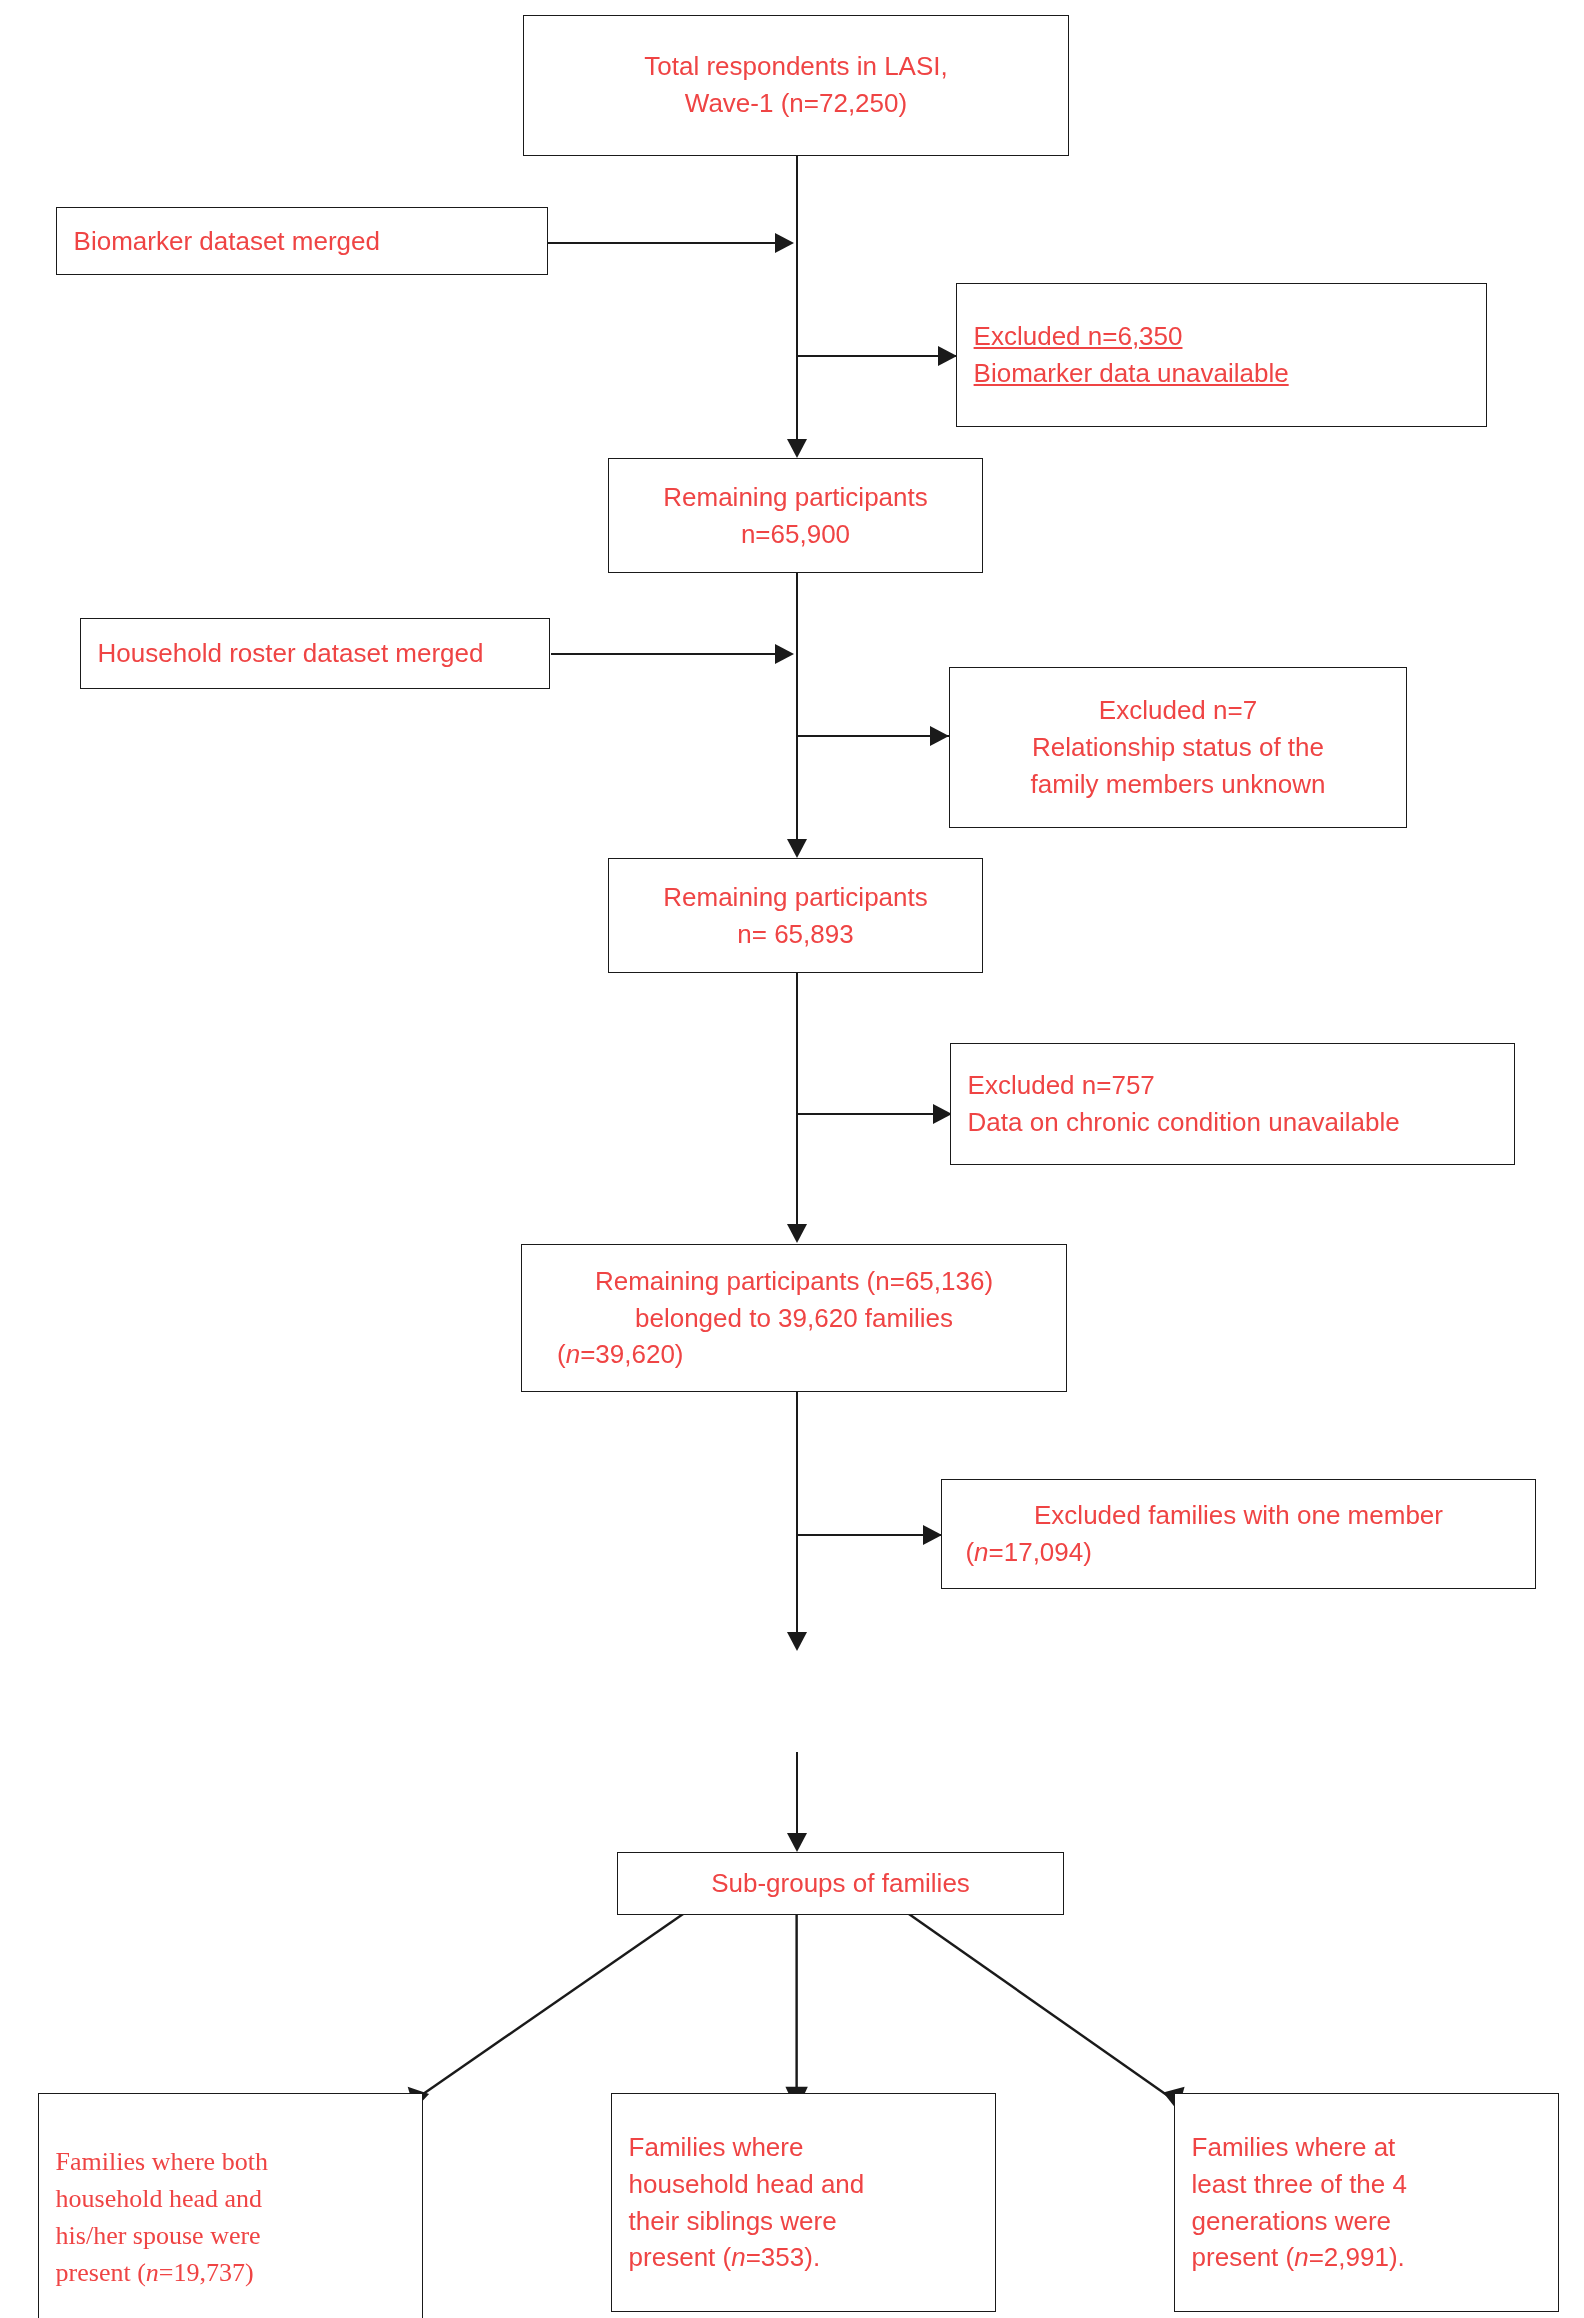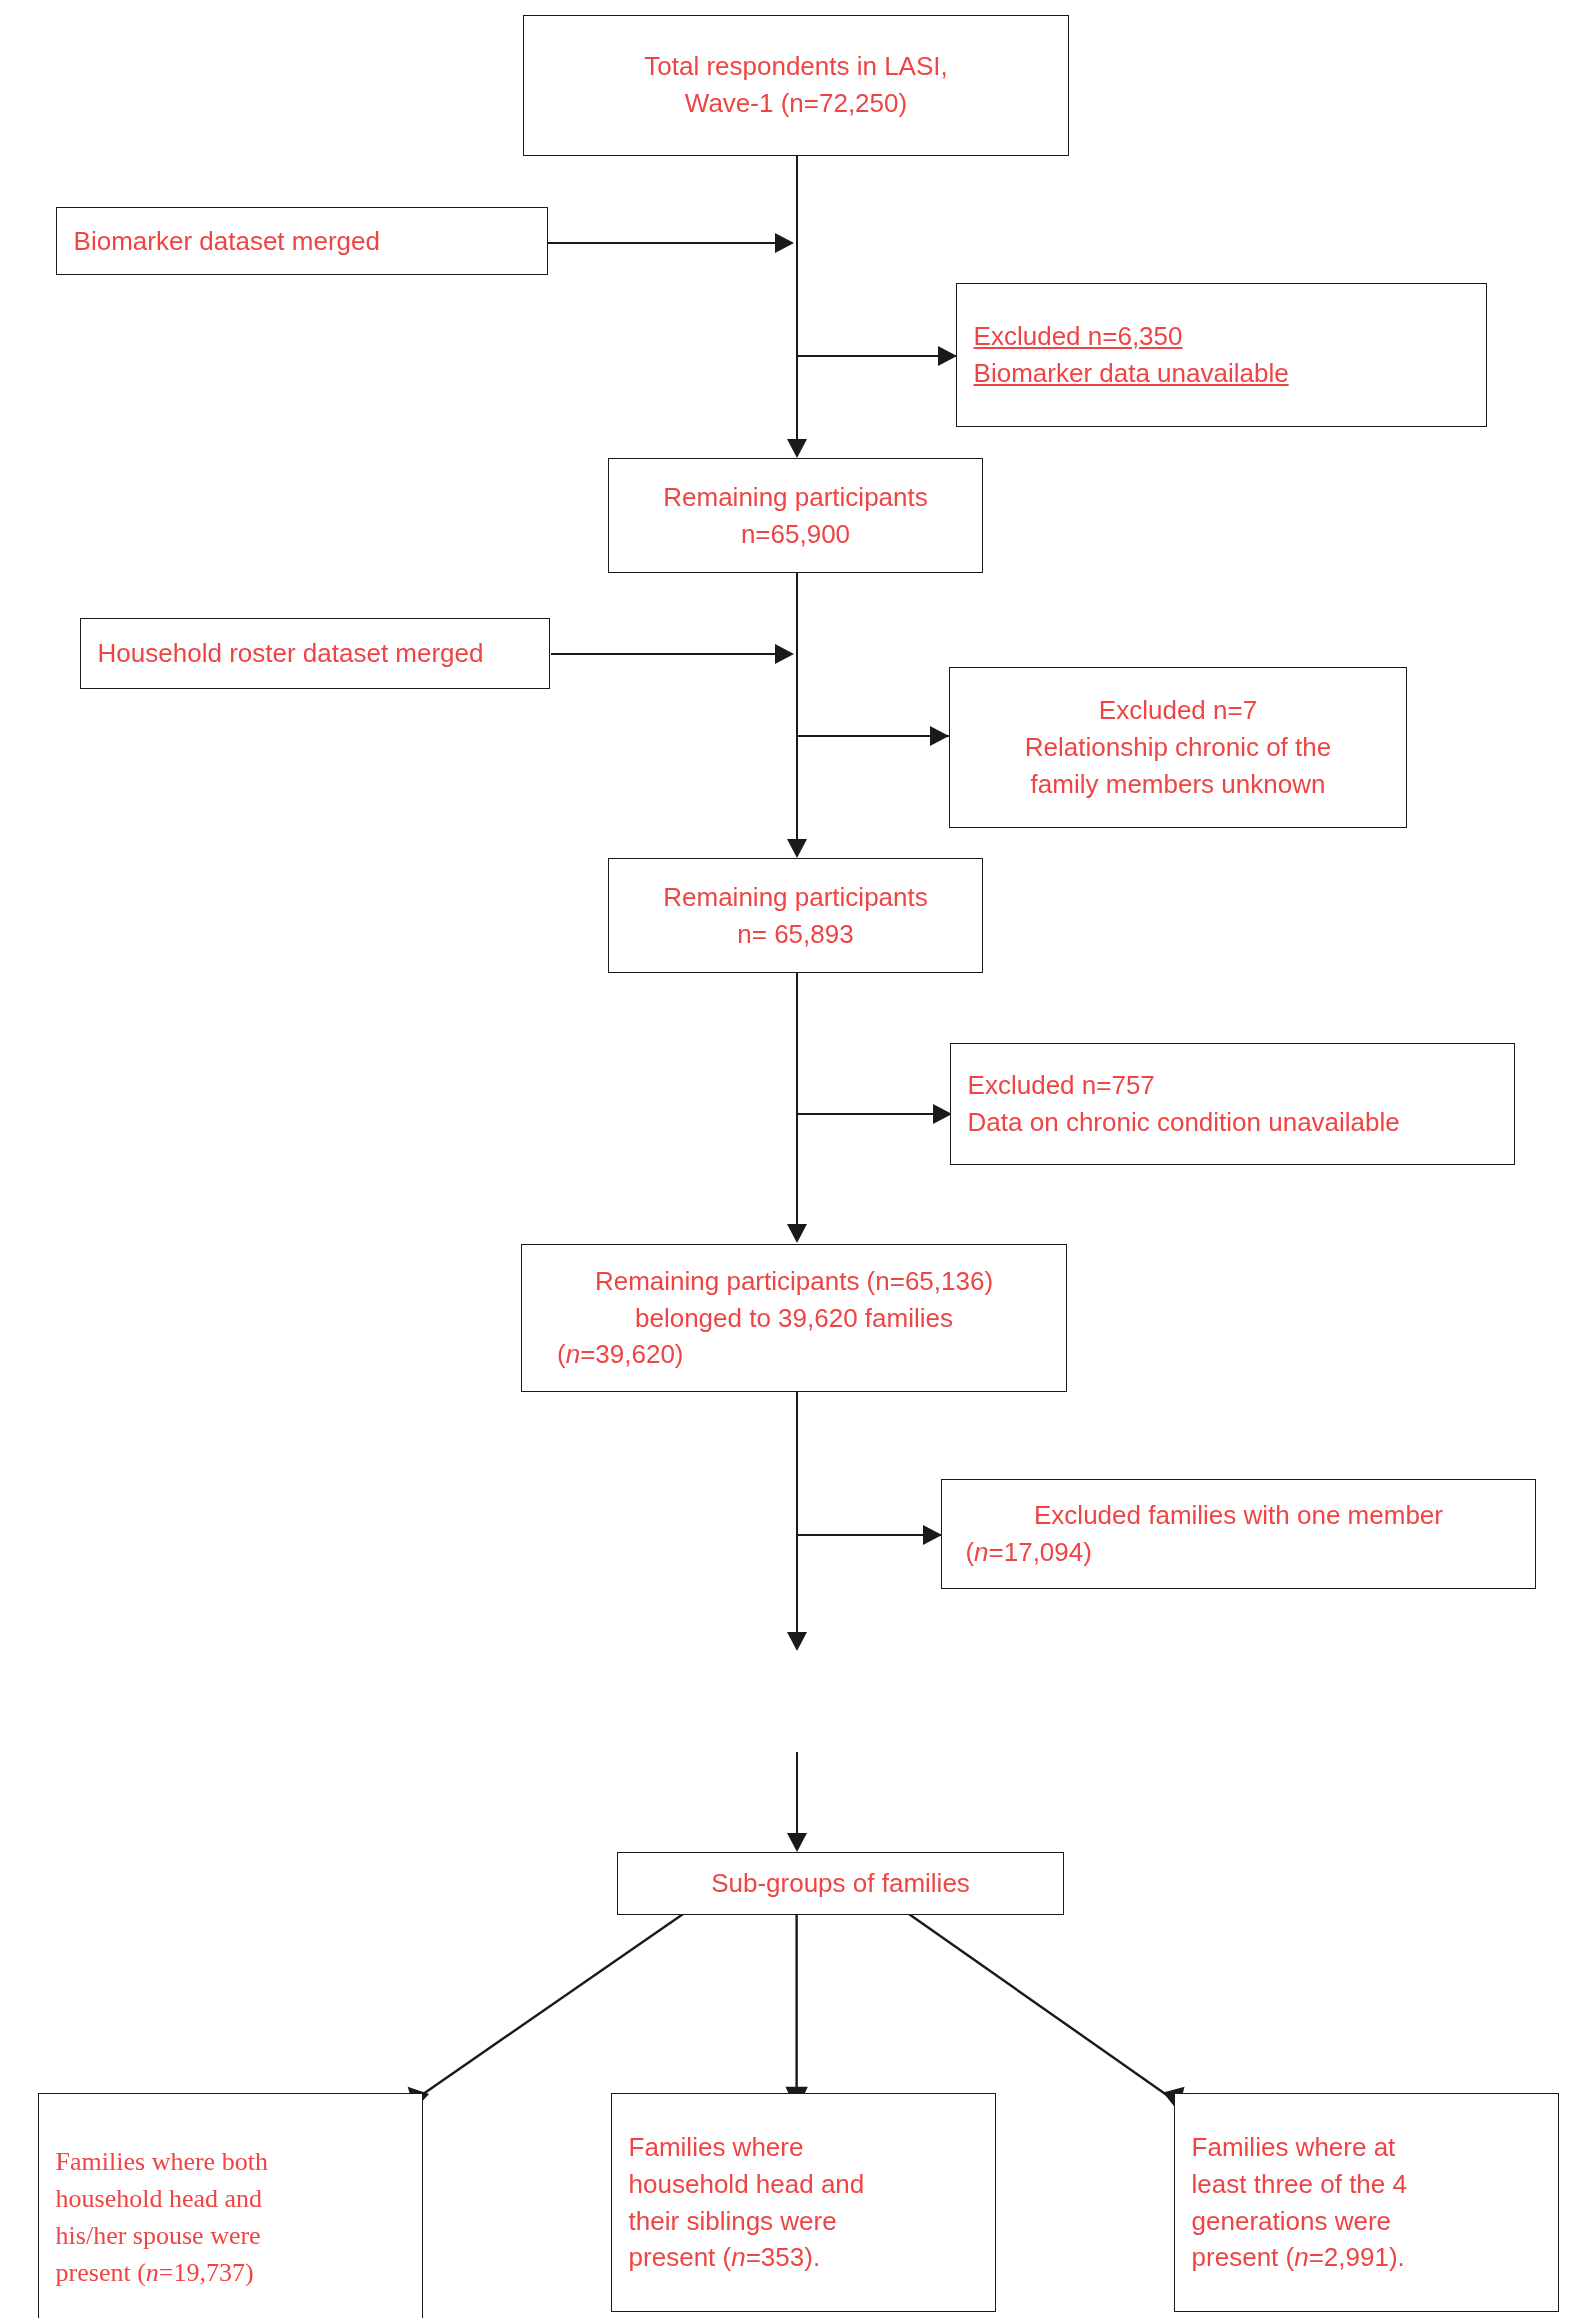--- a/index.html
+++ b/index.html
@@ -132,21 +132,21 @@
     <span class="ln">Remaining participants</span>
     <span class="ln">n=65,900</span>
   </div>
 
   <div class="node leftal" style="left:80px; top:618px; width:470px; height:71px;">
     <span class="ln">Household roster dataset merged</span>
   </div>
 
   <div class="node center" style="left:949px; top:667px; width:458px; height:161px;">
     <span class="ln">Excluded n=7</span>
-    <span class="ln">Relationship chronic of the</span>
+    <span class="ln">Relationship status of the</span>
     <span class="ln">family members unknown</span>
   </div>
 
   <div class="node center" style="left:608px; top:858px; width:375px; height:115px;">
     <span class="ln">Remaining participants</span>
     <span class="ln">n= 65,893</span>
   </div>
 
   <div class="node leftal" style="left:950px; top:1043px; width:565px; height:122px;">
     <span class="ln">Excluded n=757</span>

